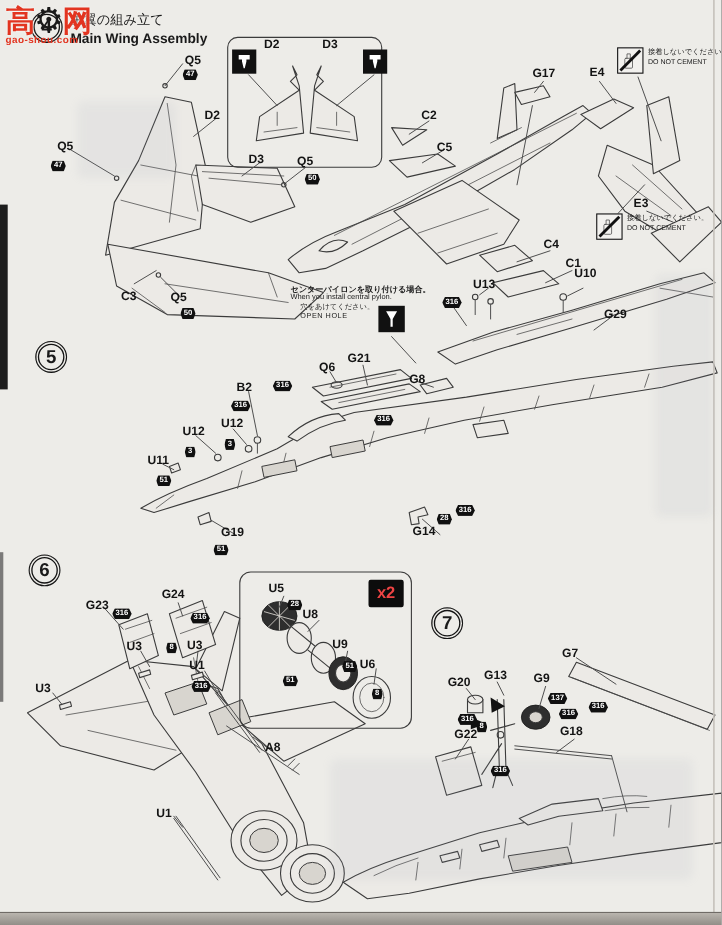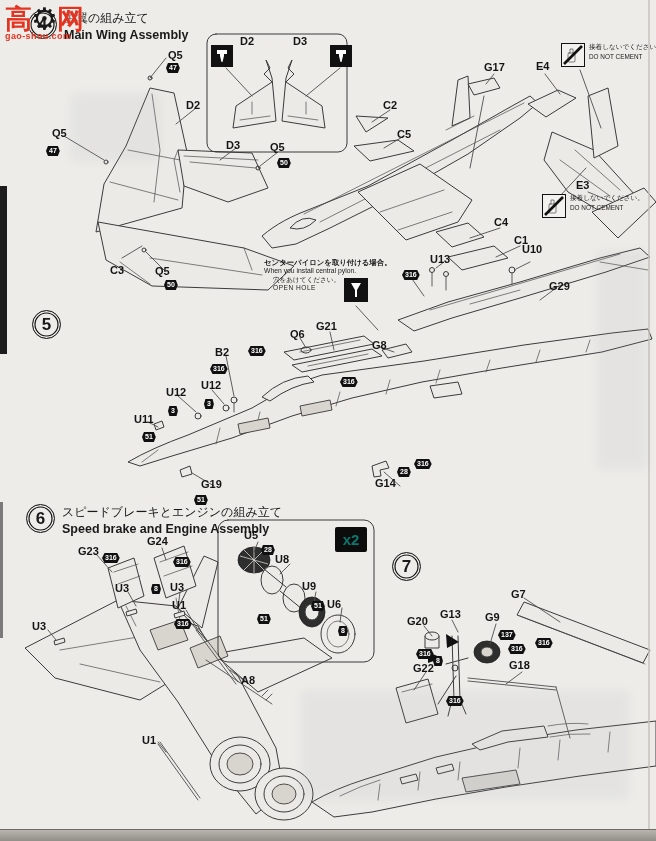--- a/index.html
+++ b/index.html
@@ -27,21 +27,21 @@
   .note .txt .jp{font-size:6.6px;white-space:nowrap;}
   .note .txt .en{font-size:6.4px;white-space:nowrap;margin-top:1px;}
   .dnc-icon{width:22px;height:22px;border:1.6px solid #111;background:#f2f1ee;flex:0 0 auto;}
   .pylon-note{position:absolute;width:150px;}
   .pylon-note div{line-height:1.25;}
   .pylon-note .jp1{font-size:7.4px;font-weight:bold;}
   .pylon-note .en1{font-size:6.8px;}
   .pylon-note .jp2{font-size:6.6px;margin-left:9px;}
   .pylon-note .en2{font-size:6.6px;margin-left:9px;letter-spacing:.5px;}
   .blk-icon{position:absolute;background:#111;}
-  .x2-badge{position:absolute;left:335px;top:527px;width:32px;height:25px;background:#0c0c0c;color:#0f766e;
+  .x2-badge{position:absolute;left:335px;top:527px;width:32px;height:25px;background:#0c0c0c;color:#ef4444;
             display:flex;align-items:center;justify-content:center;font-weight:bold;font-size:15px;border-radius:2px;}
   .watermark{position:absolute;left:5px;top:4px;z-index:6;}
   .wm-row{display:flex;align-items:center;line-height:1;}
   .wm-cn{font-size:27px;font-weight:bold;color:#e23420;text-shadow:0 0 2px rgba(255,255,255,.9);}
   .wm-gear{font-size:30px;color:#1a1a1a;margin:0 -1px;line-height:1;}
   .wm-site{font-size:9px;font-weight:bold;color:#e23420;margin-top:-3px;letter-spacing:.4px;}
   .edge-bar{position:absolute;background:#1d1d1d;}
   .bottom-strip{position:absolute;left:0;top:829px;width:656px;height:12px;
                 background:linear-gradient(#b9b5ae,#8e8a84);border-top:1px solid #6f6b66;}
   .bleed{position:absolute;background:#9aa0b0;opacity:.10;filter:blur(4px);border-radius:6px;}
@@ -238,24 +238,20 @@
       <div class="en">Main Wing Assembly</div>
     </div>
   </div>
   <div class="step-header" style="left:32px;top:310px;">
     <div class="step-circle">5</div>
     <div class="step-titles">
     </div>
   </div>
   <div class="step-header" style="left:26px;top:504px;">
     <div class="step-circle">6</div>
-    <div class="step-titles">
-      <div class="jp">スピードブレーキとエンジンの組み立て</div>
-      <div class="en">Speed brake and Engine Assembly</div>
-    </div>
   </div>
   <div class="step-header" style="left:392px;top:552px;">
     <div class="step-circle">7</div>
   </div>
 
   <div class="note" style="left:561px;top:43px;">
     <div class="dnc-icon">
       <svg width="22" height="22" viewBox="0 0 22 22">
           <rect x="6" y="9" width="7" height="9" rx="1" class="ln2"></rect>
           <path class="ln2" d="M8,9 L8,5 L11,5 L11,9"></path>

